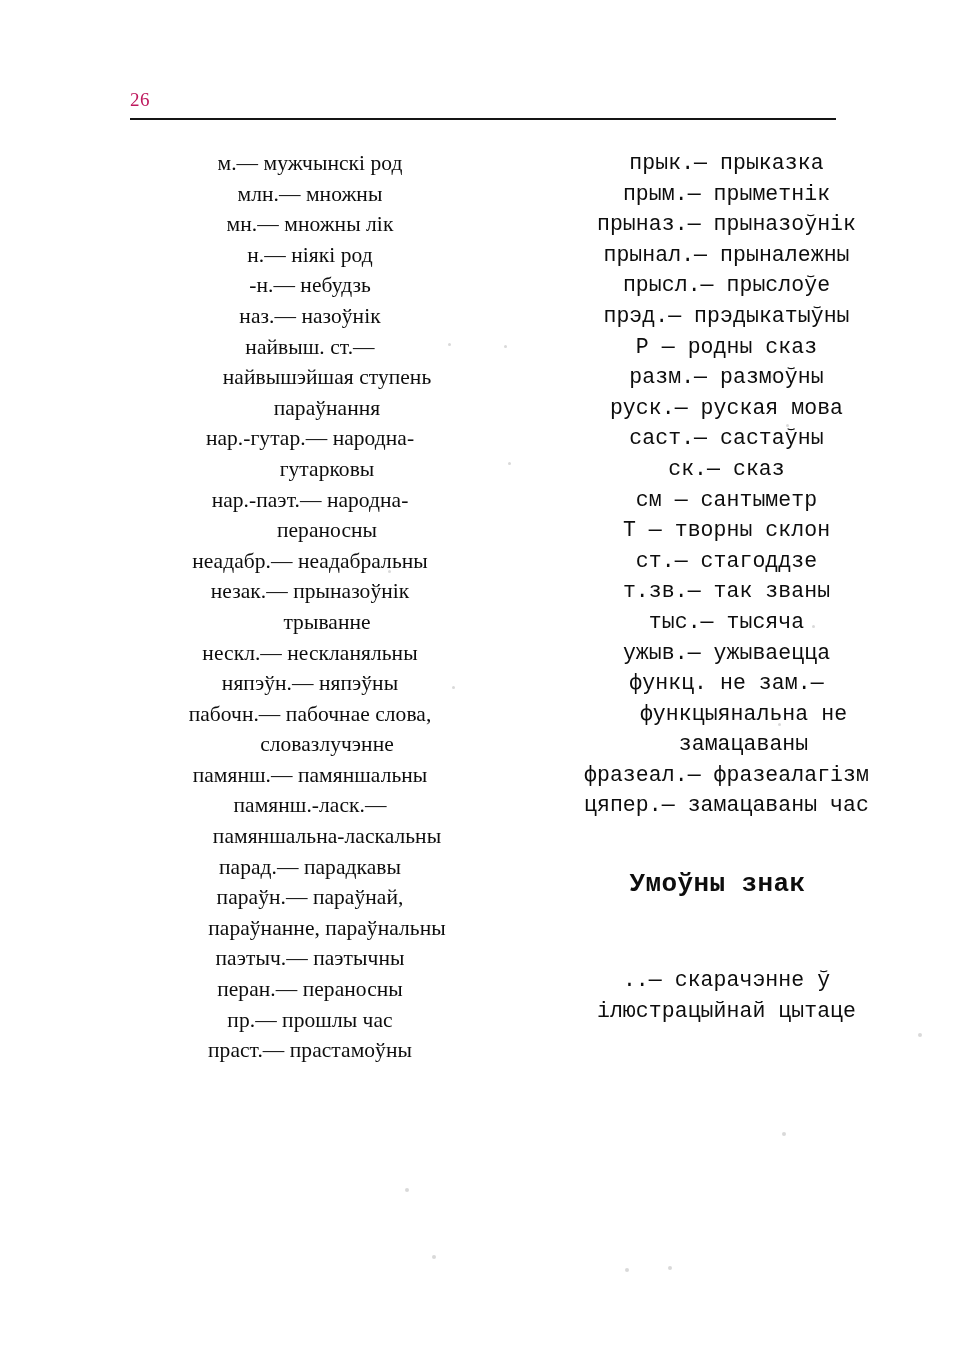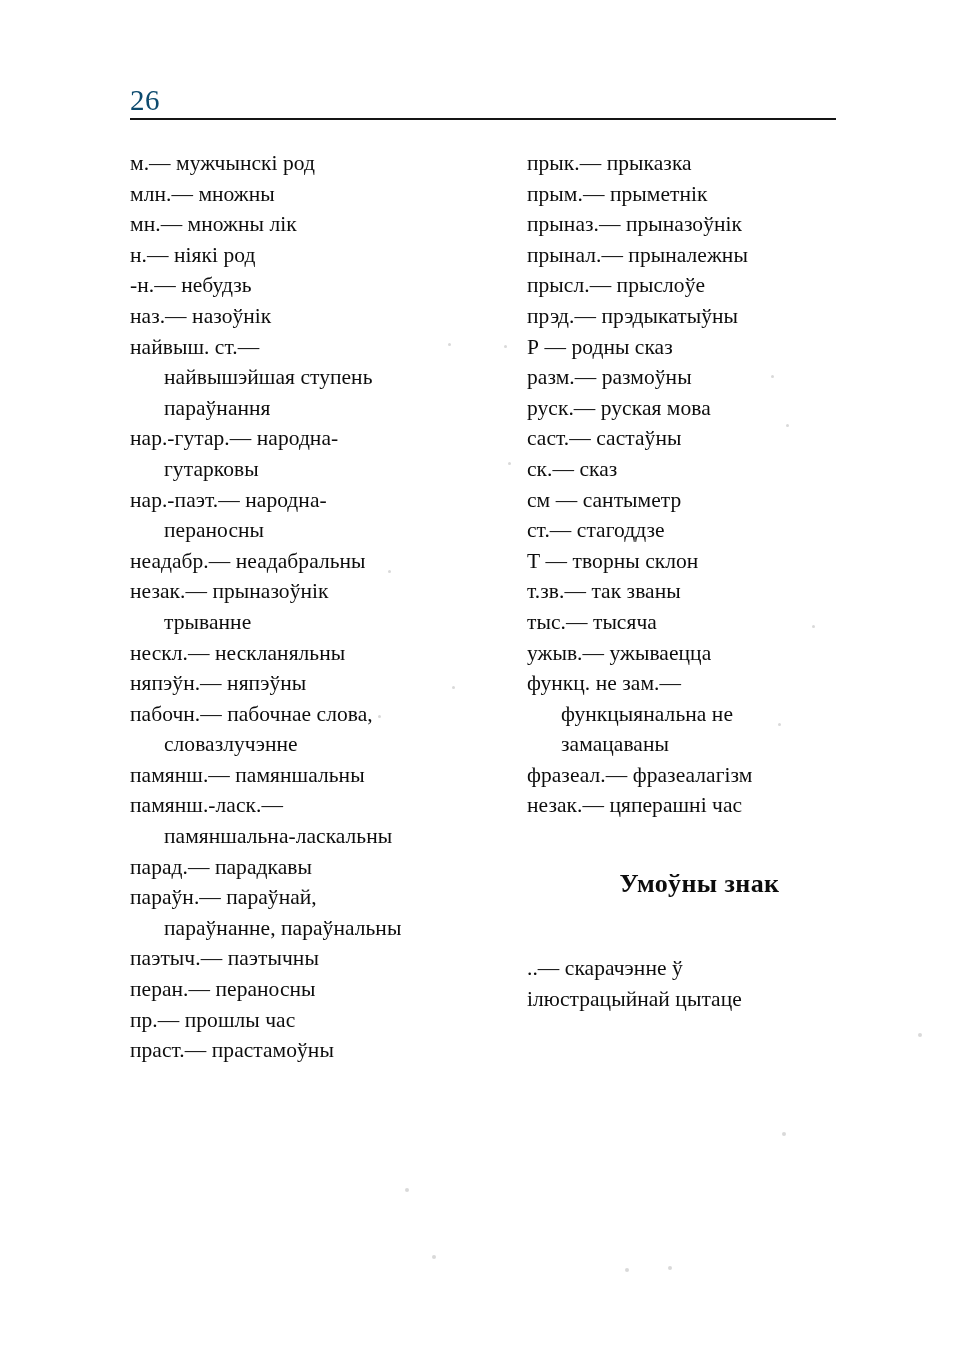--- a/index.html
+++ b/index.html
@@ -25,24 +25,24 @@
   }
 
   
   .page-header {
     position: absolute;
     left: 130px;
     top: 86px;
     width: 706px;
   }
   .folio {
-    font-size: 29px;
+    font-size: 19px;
     line-height: 28px;
     letter-spacing: 0.5px;
-    color: #0c4a6e;
+    color: #be185d;
   }
   .header-rule {
     margin-top: 4px;
     width: 706px;
     height: 0;
     border-top: 2.2px solid #151515;
   }
 
   
   .columns {
@@ -50,39 +50,40 @@
     left: 130px;
     top: 148px;
     width: 760px;
     height: 820px;
   }
   .col {
     position: absolute;
     top: 0;
   }
   .col-left  { left: 0px;   width: 360px; }
-  .col-right { left: 397px; width: 363px; }
+  .col-right { left: 415px; width: 363px; font-family: Liberation Mono, monospace; }
 
   .entry {
     font-size: 21.5px;
     line-height: 30.6px;
     padding-left: 34px;
     text-indent: -34px;
     white-space: pre-wrap;
     letter-spacing: 0.05px;
+    text-align: center;
   }
 
   
   .section-heading {
     font-size: 26px;
     font-weight: bold;
     text-align: center;
     letter-spacing: 0.4px;
     margin-top: 48px;
-    margin-bottom: 0;
+    margin-bottom: 12px;
     padding-right: 18px;
   }
   .post-heading-gap { height: 54px; }
 
   .entry.plain {
     padding-left: 0;
     text-indent: 0;
   }
 
   
@@ -144,30 +145,30 @@
       <div class="entry">прыназ.— прыназоўнік</div>
       <div class="entry">прынал.— прыналежны</div>
       <div class="entry">прысл.— прыслоўе</div>
       <div class="entry">прэд.— прэдыкатыўны</div>
       <div class="entry">Р — родны сказ</div>
       <div class="entry">разм.— размоўны</div>
       <div class="entry">руск.— руская мова</div>
       <div class="entry">саст.— састаўны</div>
       <div class="entry">ск.— сказ</div>
       <div class="entry">см — сантыметр</div>
+      <div class="entry">Т — творны склон</div>
       <div class="entry">ст.— стагоддзе</div>
-      <div class="entry">Т — творны склон</div>
       <div class="entry">т.зв.— так званы</div>
       <div class="entry">тыс.— тысяча</div>
       <div class="entry">ужыв.— ужываецца</div>
       <div class="entry">функц. не зам.—
 функцыянальна не
 замацаваны</div>
       <div class="entry">фразеал.— фразеалагізм</div>
-      <div class="entry">незак.— цяперашні час</div>
+      <div class="entry">цяпер.— замацаваны час</div>
 
       <div class="section-heading">Умоўны знак</div>
       <div class="post-heading-gap"></div>
 
       <div class="entry plain">..— скарачэнне ў
 ілюстрацыйнай цытаце</div>
     </div>
 
   </div>
 

